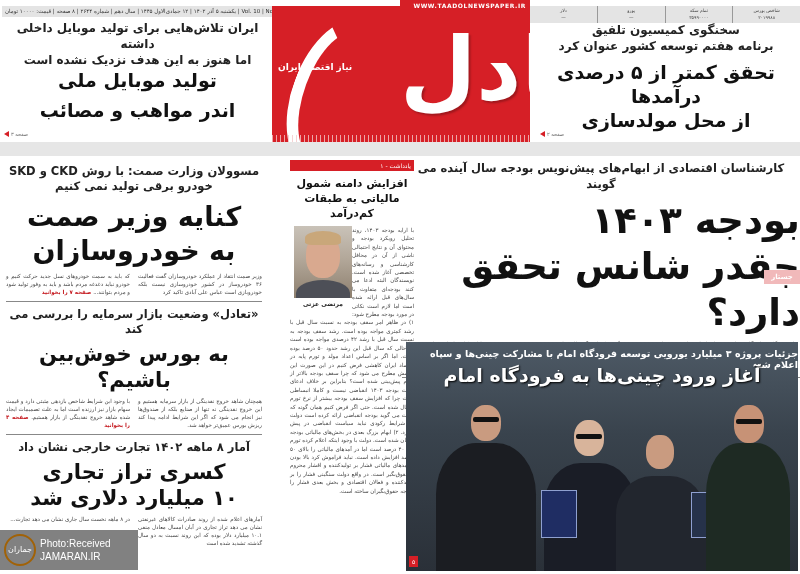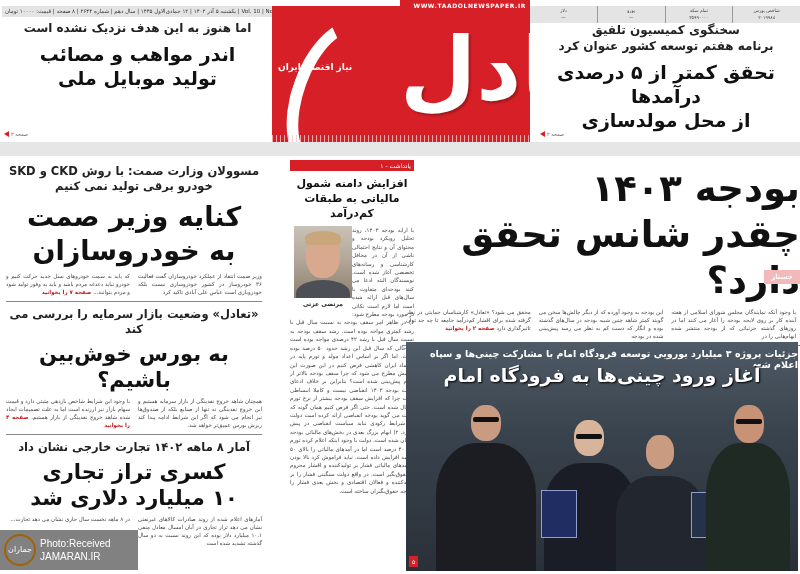--- a/index.html
+++ b/index.html
@@ -106,23 +106,24 @@
 
   <div class="logo-wrap">
     <div class="logo-curve1"></div>
     <div class="logo-glyph">تعادل</div>
     <div class="logo-tagline">نیاز اقتصاد ایران</div>
     <div class="logo-ruler"></div>
   </div>
   <div class="site-url">WWW.TAADOLNEWSPAPER.IR</div>
 
   <div class="hdr-left">
+    <div class="kicker">ایران تلاش‌هایی برای تولید موبایل داخلی داشته</div>
     <div class="kicker">اما هنوز به این هدف نزدیک نشده است</div>
+    <div class="headline-lg" style="margin-top:0">تولید موبایل ملی</div>
     <div class="headline-lg">اندر مواهب و مصائب</div>
-    <div class="headline-lg" style="margin-top:0">تولید موبایل ملی</div>
   </div>
   <div class="page-ref" style="left:4px; top:131px;">
     <span class="tri"></span>
     <span>صفحه ۳</span>
   </div>
 
   <div class="hdr-right">
     <div class="kicker">سخنگوی کمیسیون تلفیق</div>
     <div class="kicker">برنامه هفتم توسعه کشور عنوان کرد</div>
     <div class="headline-lg">تحقق کمتر از ۵ درصدی درآمدها</div>
@@ -181,20 +182,21 @@
         <div class="suit"></div>
         <div class="face"></div>
         <div class="hair"></div>
       </div>
       <div class="ed-author">مرتضی عزتی</div>
       <span>با ارایه بودجه ۱۴۰۳، روند تحلیل رویکرد بودجه و محتوای آن و نتایج احتمالی ناشی از آن در محافل کارشناسی و رسانه‌های تخصصی آغاز شده است. نویسندگان البته ادعا می کنند بودجه‌ای متفاوت با سال‌های قبل ارائه شده است اما لازم است نکاتی در مورد بودجه مطرح شود: ۱) در ظاهر امر سقف بودجه به نسبت سال قبل با رشد کمتری مواجه بوده است. رشد سقف بودجه به نسبت سال قبل با رشد ۴۲ درصدی مواجه بوده است در حالی که سال قبل این رشد حدود ۵۰ درصد بوده است. اما اگر بر اساس اعداد مولد و تورم پایه در اقتصاد ایران کاهشی فرض کنیم در این صورت این پرسش مطرح می شود که چرا سقف بودجه بالاتر از تورم پیش‌بینی شده است؟ بنابراین بر خلاف ادعای دولت بودجه ۱۴۰۳ انقباضی نیست و کاملا انبساطی است چرا که افزایش سقف بودجه بیشتر از نرخ تورم اعمال شده است. حتی اگر فرض کنیم همان گونه که دولت می گوید بودجه انقباضی ارائه کرده است دولت در شرایط رکودی نباید سیاست انقباضی در پیش بگیرد. ۲) ابهام بزرگ بعدی در بخش‌های مالیاتی بودجه نمایان شده است. دولت با وجود اینکه اعلام کرده تورم زیر ۴۰ درصد است اما در آمدهای مالیاتی را بالای ۵۰ درصد افزایش داده است. نباید فراموش کرد بالا بودن درآمدهای مالیاتی فشار بر تولیدکننده و اقشار محروم و حقوق‌بگیر است. در واقع دولت سنگینی فشار را بر تولیدکننده و فعالان اقتصادی و بخش بعدی فشار را متوجه حقوق‌بگیران ساخته است.</span>
     </div>
   </div>
 
   <div class="col-right">
+    <div class="main-kicker">کارشناسان اقتصادی از ابهام‌های پیش‌نویس بودجه سال آینده می گویند</div>
     <div class="main-head" style="margin-top:6px;">بودجه ۱۴۰۳</div>
     <div class="main-head">چقدر شانس تحقق دارد؟</div>
     <div class="jostar">جستار</div>
     <div class="main-body">
       <div class="body-col">با وجود آنکه نمایندگان مجلس شورای اسلامی از هفته آینده کار بر روی لایحه بودجه را آغاز می کنند اما در روزهای گذشته جزئیاتی که از بودجه منتشر شده ابهام‌هایی را در</div>
       <div class="body-col">این بودجه به وجود آورده که از دیگر چالش‌ها سخن می گویند کمتر شاهد چنین شبیه بودجه در سال‌های گذشته بوده و انگار که دست کم به نظر می رسد پیش‌بینی شده در بودجه</div>
       <div class="body-col">
         <span>محقق می شود؟ «تعادل» کارشناسان حمایتی در نظر گرفته شده برای اقشار کم‌درآمد جامعه تا چه حد توان تاثیرگذاری دارد</span>
         <span class="more">صفحه ۲ را بخوانید</span>
       </div>

